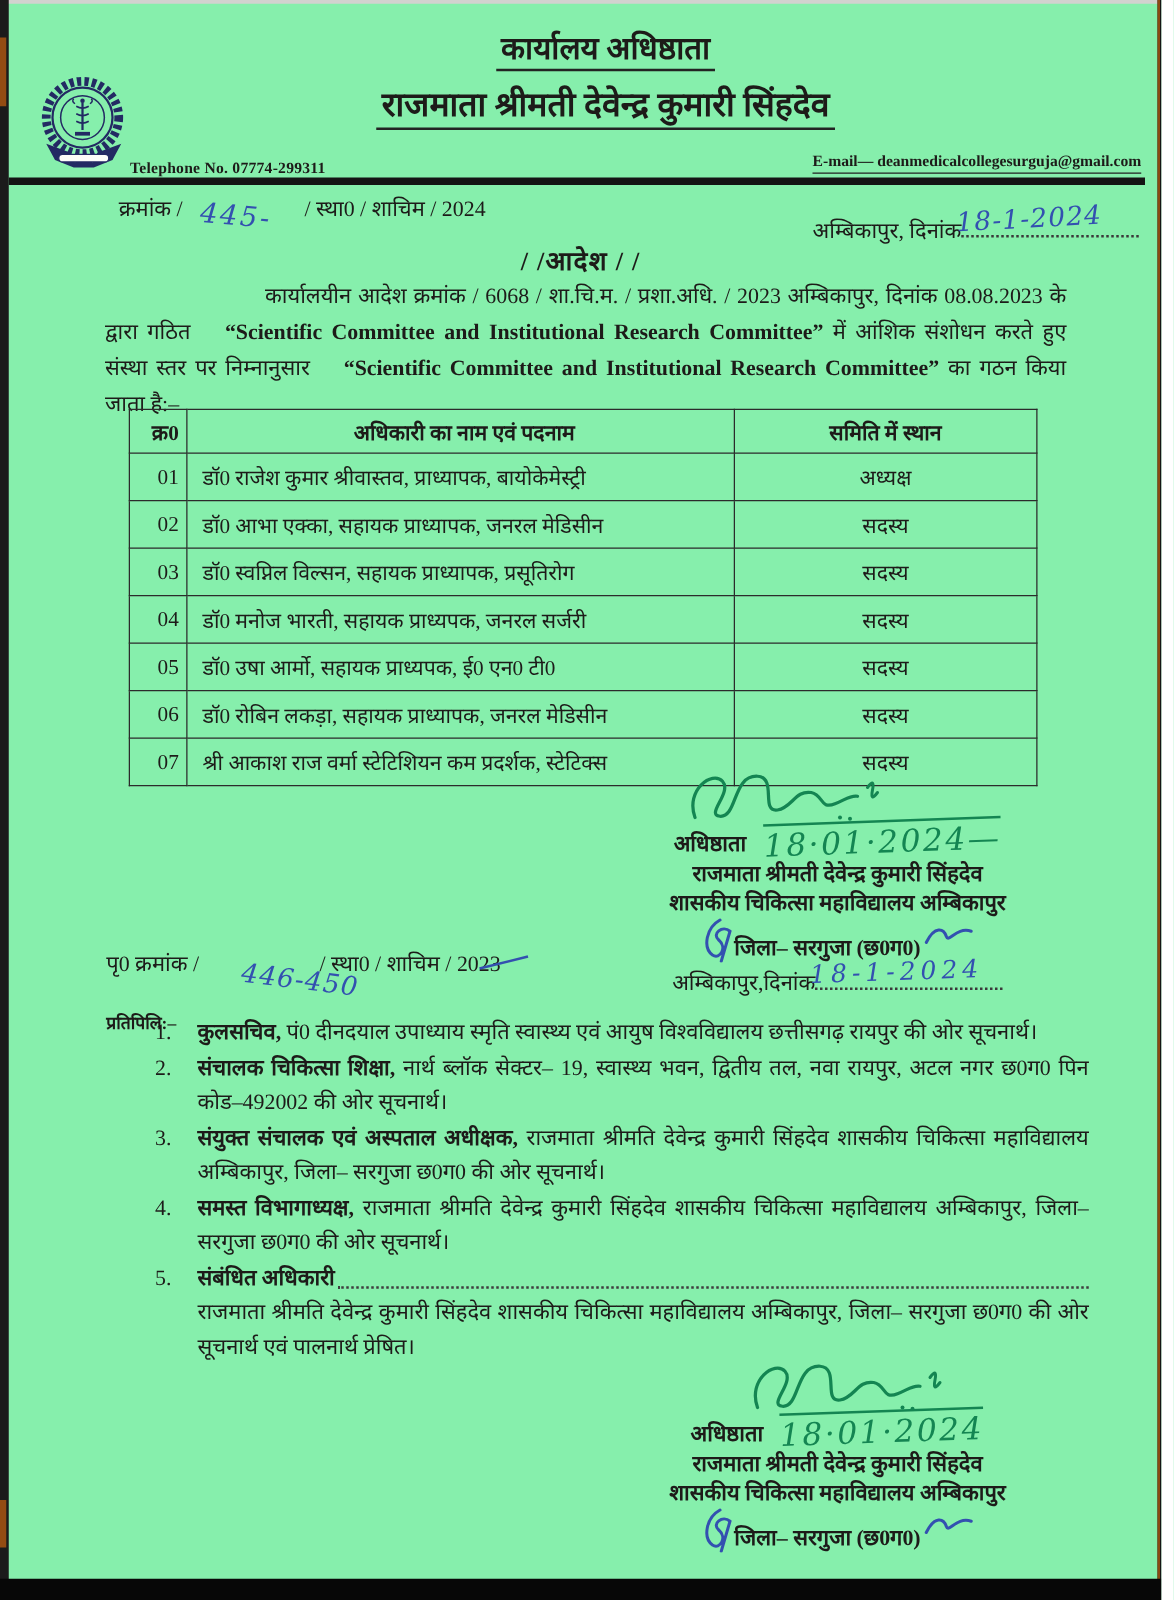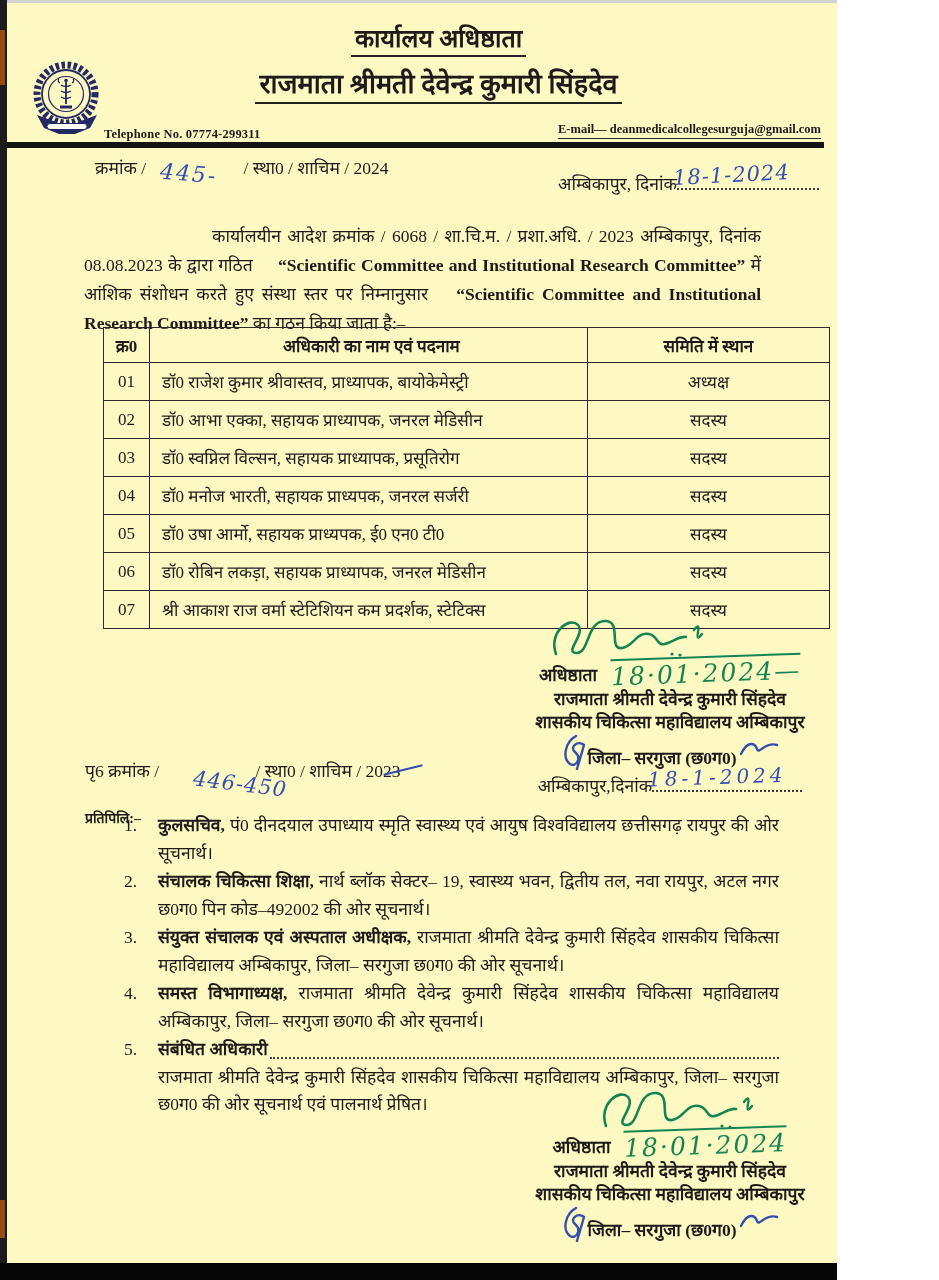--- a/index.html
+++ b/index.html
@@ -1,17 +1,17 @@
 <!DOCTYPE html>
 <html><head>
 <meta charset="utf-8">
 <style>
   html,body{margin:0;padding:0;}
   .page{
-    position:relative;width:837px;height:1280px;background:#fef9c3;overflow:hidden;
+    position:relative;width:929px;height:1280px;background:#86efac;overflow:hidden;
     font-family:"Liberation Serif","DejaVu Serif",serif;color:#1d1b19;
   }
   
   .edge-top{position:absolute;left:0;top:0;width:100%;height:3px;background:#d2d2cf;}
   .edge-left{position:absolute;left:0;top:0;width:7px;height:1280px;background:#1b1b1b;}
   .edge-right{position:absolute;left:926px;top:0;width:13px;height:1280px;background:#151515;border-left:2px solid #8a4a12;}
   .edge-bottom{position:absolute;left:0;bottom:0;width:100%;height:17px;background:#070707;}
   .streak{position:absolute;left:0;width:5px;background:#a85510;opacity:.85;}
 
   
@@ -39,21 +39,21 @@
   .order-heading{position:absolute;left:0;right:0;top:194px;text-align:center;font-size:21px;font-weight:bold;letter-spacing:1px;}
 
   .para{position:absolute;left:84px;right:76px;top:222px;font-size:17.5px;line-height:29px;text-align:justify;text-indent:128px;}
   .para b{font-family:"Liberation Serif",serif;margin-left:20px;}
 
   
   table.committee{position:absolute;left:103px;top:327px;width:727px;border-collapse:collapse;font-size:17px;}
   table.committee th,table.committee td{border:1.6px solid #2b2b2b;padding:4px 6px;}
   table.committee th{height:26px;font-weight:bold;}
   table.committee td{height:29px;margin-top:48px;}
-  .c-sn{width:34px;text-align:center;}
+  .c-sn{width:34px;text-align:right;}
   .c-name{width:448px;text-align:left;padding-left:12px !important;}
   .c-role{width:245px;text-align:center;}
 
   
   .sig{position:absolute;left:470px;width:400px;text-align:center;font-size:17.5px;}
   .sig .scribble{display:block;margin:0 auto;}
   .sig .titlerow{display:flex;justify-content:center;align-items:flex-start;gap:14px;margin-top:-6px;}
   .sig .title{font-weight:bold;padding-top:6px;}
   .sig .gdate{font-size:25px;border-top:2.5px solid #148552;transform:rotate(-2deg);letter-spacing:2px;padding-top:1px;white-space:nowrap;}
   .sig .ln{font-weight:bold;line-height:23px;}
@@ -112,20 +112,21 @@
 
   <div class="refrow">
     <div class="lft">
       <span>क्रमांक /</span><span class="hw pen-blue hw-445">445-</span><span>/ स्था0 / शाचिम / 2024</span>
     </div>
     <div class="rgt">
       <span>अम्बिकापुर, दिनांक</span><span class="leader"><span class="hw pen-blue">18-1-2024</span></span>
     </div>
   </div>
 
+  <div class="order-heading">/ /आदेश / /</div>
 
   <div class="para">
     <span>कार्यालयीन आदेश क्रमांक / 6068 / शा.चि.म. / प्रशा.अधि. / 2023 अम्बिकापुर, दिनांक 08.08.2023 के द्वारा गठित </span><b>“Scientific Committee and Institutional Research Committee”</b><span> में आंशिक संशोधन करते हुए संस्था स्तर पर निम्नानुसार </span><b>“Scientific Committee and Institutional Research Committee”</b><span> का गठन किया जाता है:–</span>
   </div>
 
   <table class="committee">
     <thead>
       <tr>
         <th class="c-sn">क्र0</th>
         <th class="c-name" style="text-align:center;">अधिकारी का नाम एवं पदनाम</th>
@@ -193,21 +194,21 @@
         <path d="M3 18 C10 4 17 7 19 13 C21 19 27 5 39 9" fill="none" stroke="#3350b0" stroke-width="2.4" stroke-linecap="round"></path>
       </svg>
     </div>
     <div class="pd">
       <span>अम्बिकापुर,दिनांक</span><span class="leader"><span class="hw pen-blue">18-1-2024</span></span>
     </div>
   </div>
 
   <div class="endorse">
     <div style="position:relative;">
-      <span>पृ6 क्रमांक /</span>
+      <span>पृ0 क्रमांक /</span>
       <span class="hw pen-blue hw-446">446-450</span>
       <span style="margin-left:92px;">/ स्था0 / शाचिम /</span>
       <span class="y2023"><span>2023</span><span class="strike"></span></span>
     </div>
     <div class="copies">प्रतिपिलि:–</div>
   </div>
 
   <div class="clist">
     <div class="citem">
       <span class="num">1.</span>

